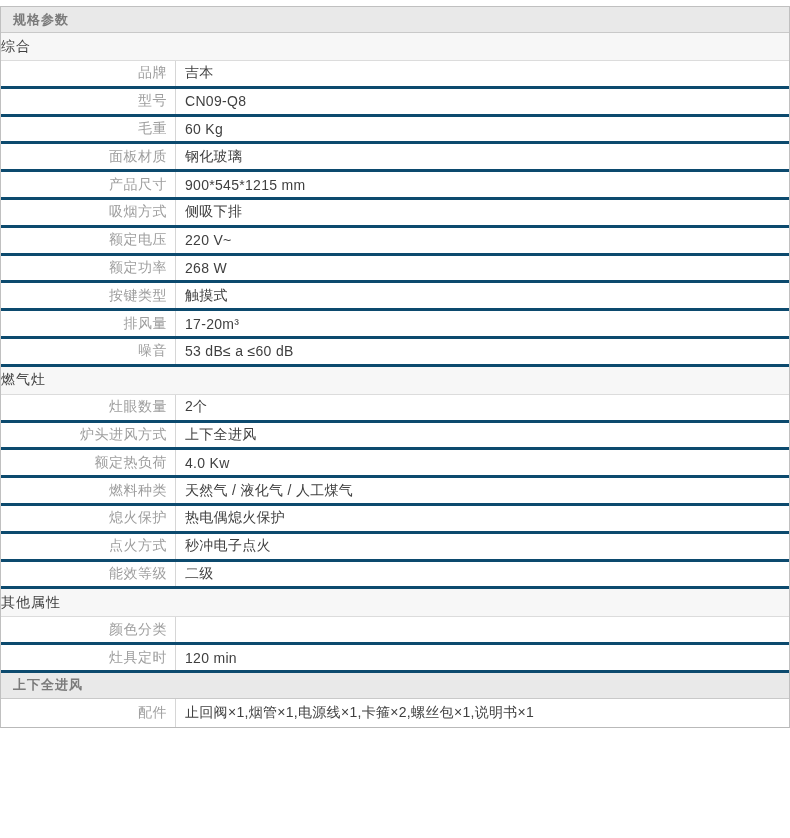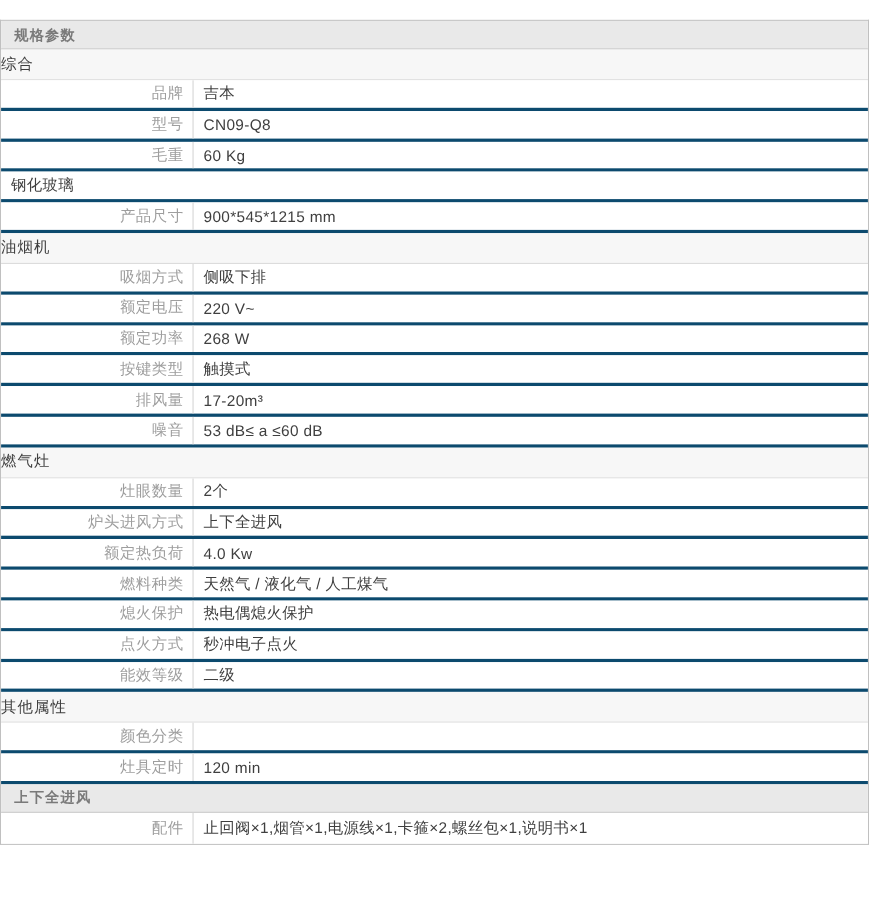--- a/index.html
+++ b/index.html
@@ -5,21 +5,21 @@
   * { margin: 0; padding: 0; box-sizing: border-box; }
   html, body {
     width: 790px;
     background: #ffffff;
     font-family: "Liberation Sans", "DejaVu Sans", sans-serif;
   }
   body { height: 838px; overflow: hidden; }
 
   .spec-table {
     width: 790px;
-    margin-top: 18px;
+    margin-top: 6px;
     border: 1px solid #c0c0c0;
     border-bottom: 1px solid #b9b9b9;
   }
 
   .bar {
     height: 26px;
     background: #e9e9e9;
     border-bottom: 1px solid #c9c9c9;
     display: flex;
     align-items: center;
@@ -97,30 +97,28 @@
   </div>
   <div class="row">
     <div class="cell-label">型号</div>
     <div class="cell-value">CN09-Q8</div>
   </div>
   <div class="row">
     <div class="cell-label">毛重</div>
     <div class="cell-value">60 Kg</div>
   </div>
   <div class="row">
+    <div class="cell-label">面板材质</div>
     <div class="cell-value">钢化玻璃</div>
   </div>
   <div class="row">
     <div class="cell-label">产品尺寸</div>
     <div class="cell-value">900*545*1215 mm</div>
   </div>
 
-  <div class="section-row">
-    <span class="section-title">油烟机</span>
-  </div>
   <div class="row">
     <div class="cell-label">吸烟方式</div>
     <div class="cell-value">侧吸下排</div>
   </div>
   <div class="row">
     <div class="cell-label">额定电压</div>
     <div class="cell-value">220 V~</div>
   </div>
   <div class="row">
     <div class="cell-label">额定功率</div>

